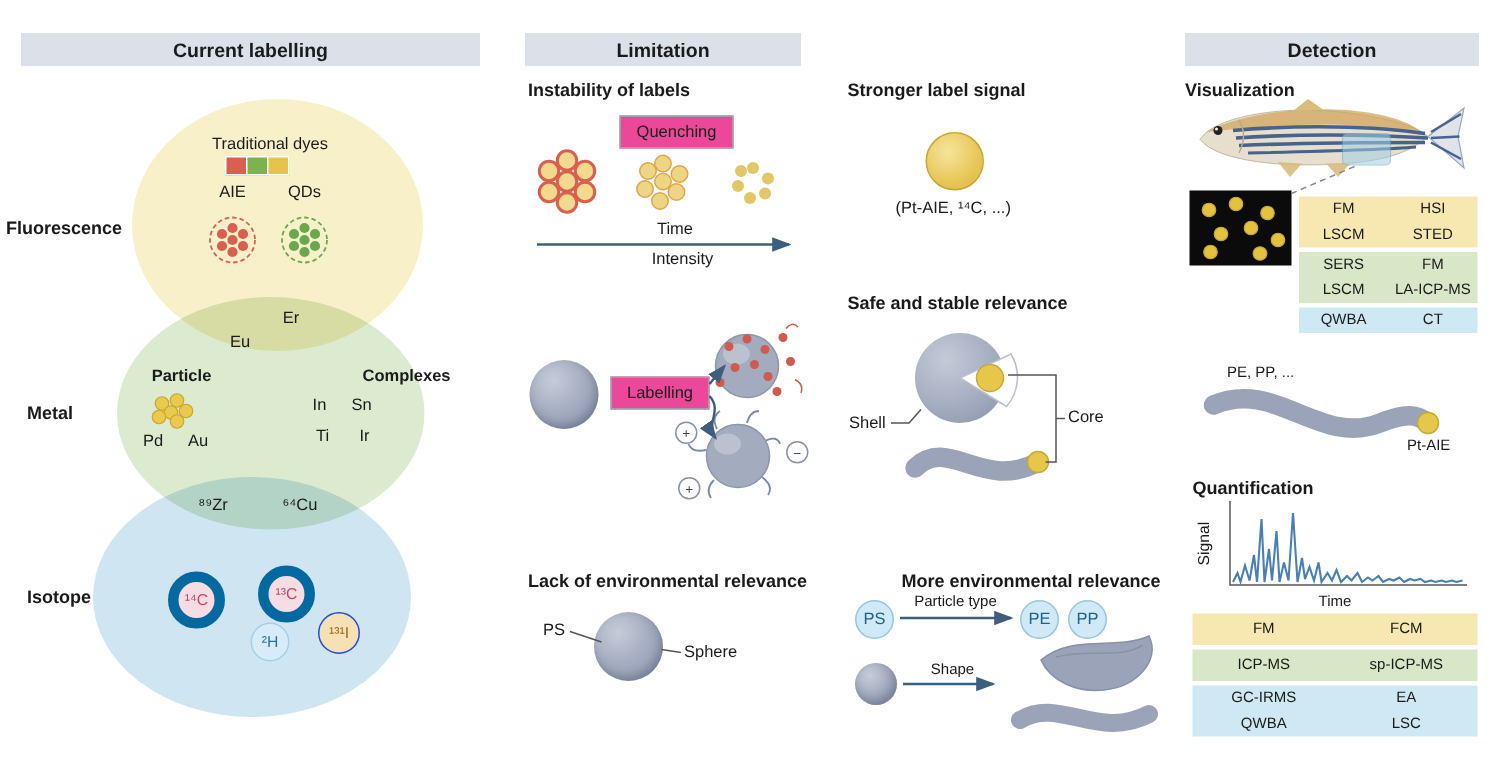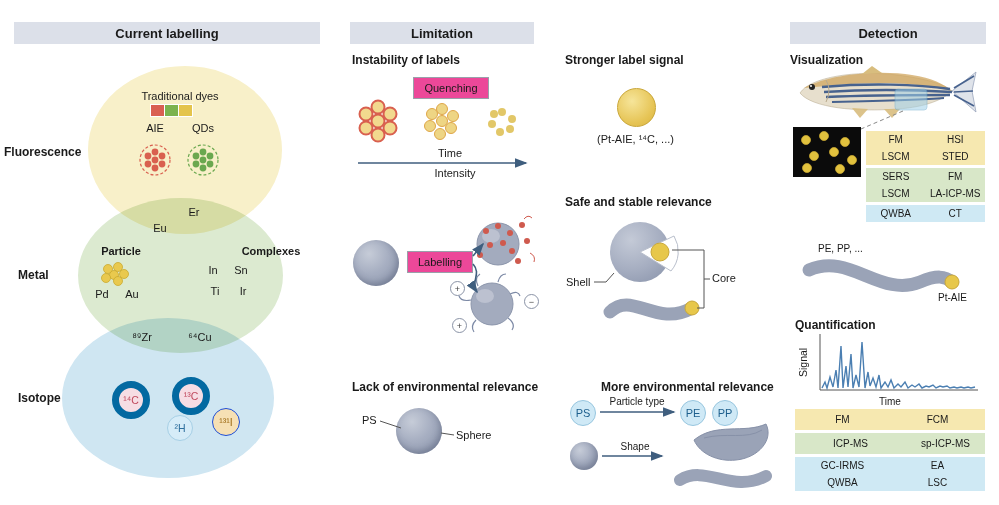--- a/index.html
+++ b/index.html
@@ -314,21 +314,21 @@
 
   <div class="dtable" style="left:795px;top:409px;width:190px;">
     <div class="dgroup g-yellow">
       <div class="drow">
         <div class="dcell" style="padding:5px 1px;">FM</div>
         <div class="dcell" style="padding:5px 1px;">FCM</div>
       </div>
     </div>
     <div class="dgroup g-green">
       <div class="drow">
-        <div class="dcell" style="padding:5px 17px;">ICP-MS</div>
+        <div class="dcell" style="padding:5px 1px;">ICP-MS</div>
         <div class="dcell" style="padding:5px 1px;">sp-ICP-MS</div>
       </div>
     </div>
     <div class="dgroup g-blue">
       <div class="drow">
         <div class="dcell">GC-IRMS</div>
         <div class="dcell">EA</div>
       </div>
       <div class="drow">
         <div class="dcell">QWBA</div>

